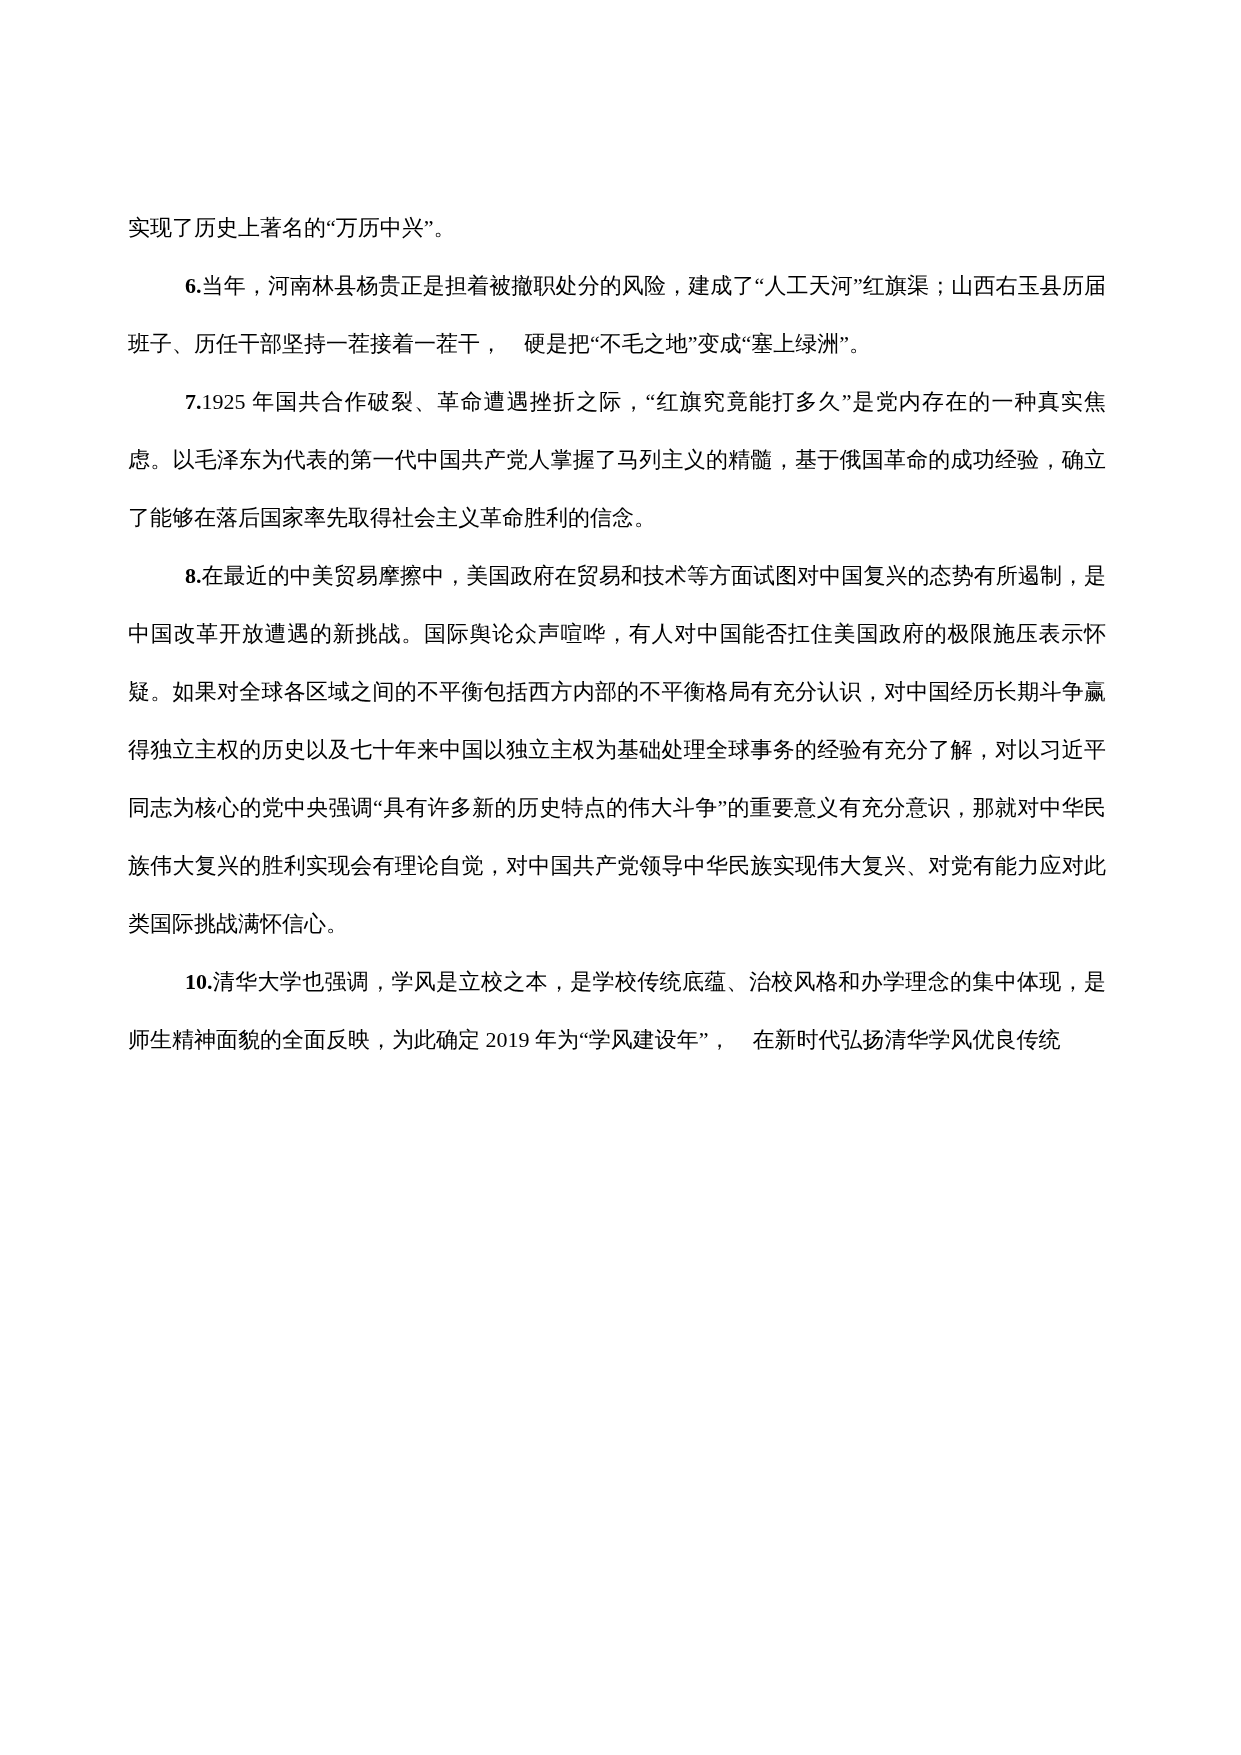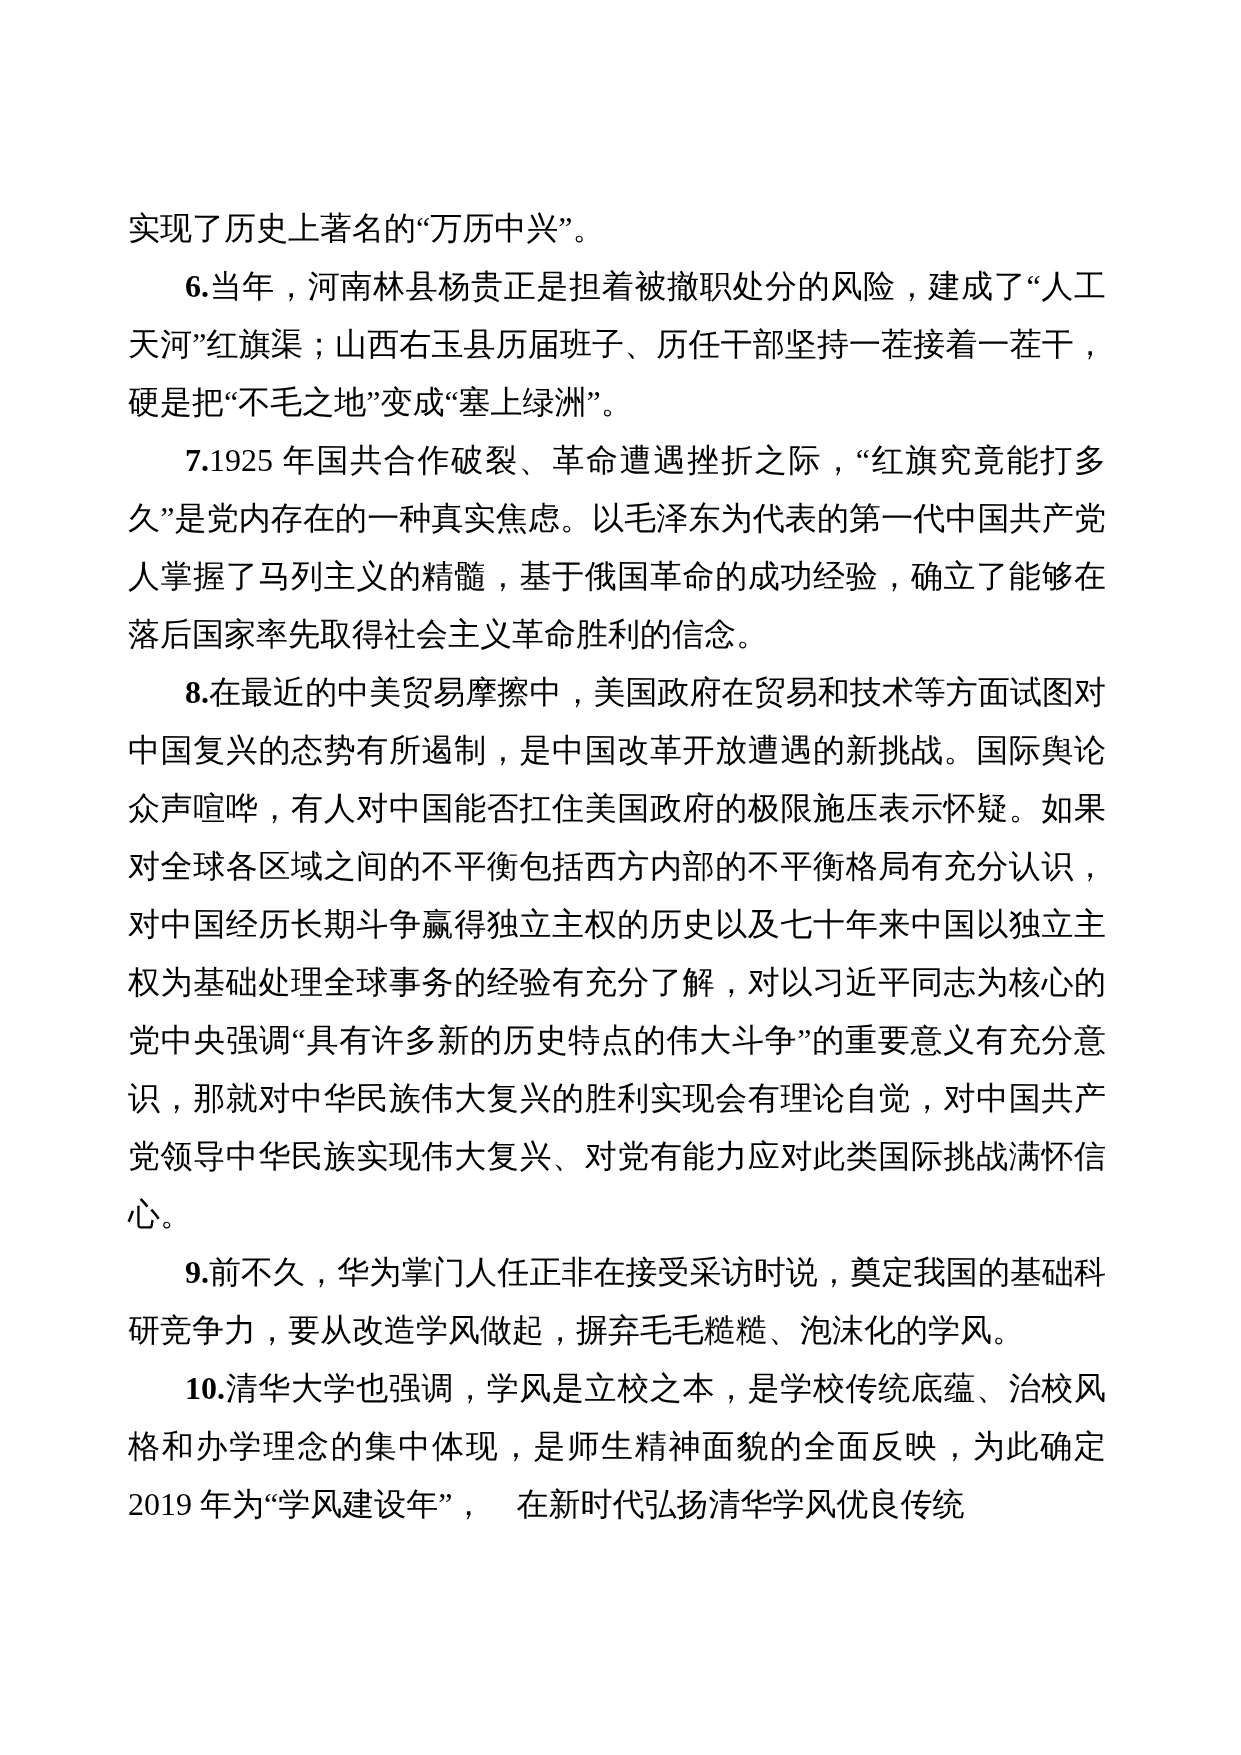--- a/index.html
+++ b/index.html
@@ -21,21 +21,21 @@
     height: 1755px;
     background: #ffffff;
     overflow: hidden;
   }
   .text-block {
     position: absolute;
     left: 128px;
     top: 199px;
     width: 978px;
     color: #000000;
-    font-size: 32px;
+    font-size: 22px;
     line-height: 58px;
     text-align: justify;
     text-justify: inter-character;
   }
   p.para {
     margin: 0;
     padding: 0;
     text-indent: 57px;
   }
   p.para.continuation {
@@ -52,18 +52,17 @@
   <div class="text-block">
 
     <p class="para continuation"><span>实现了历史上著名的“万历中兴”。</span></p>
 
     <p class="para"><span class="para-num">6.</span><span>当年，河南林县杨贵正是担着被撤职处分的风险，建成了“人工天河”红旗渠；山西右玉县历届班子、历任干部坚持一茬接着一茬干，　硬是把“不毛之地”变成“塞上绿洲”。</span></p>
 
     <p class="para"><span class="para-num">7.</span><span>1925 年国共合作破裂、革命遭遇挫折之际，“红旗究竟能打多久”是党内存在的一种真实焦虑。以毛泽东为代表的第一代中国共产党人掌握了马列主义的精髓，基于俄国革命的成功经验，确立了能够在落后国家率先取得社会主义革命胜利的信念。</span></p>
 
     <p class="para"><span class="para-num">8.</span><span>在最近的中美贸易摩擦中，美国政府在贸易和技术等方面试图对中国复兴的态势有所遏制，是中国改革开放遭遇的新挑战。国际舆论众声喧哗，有人对中国能否扛住美国政府的极限施压表示怀疑。如果对全球各区域之间的不平衡包括西方内部的不平衡格局有充分认识，对中国经历长期斗争赢得独立主权的历史以及七十年来中国以独立主权为基础处理全球事务的经验有充分了解，对以习近平同志为核心的党中央强调“具有许多新的历史特点的伟大斗争”的重要意义有充分意识，那就对中华民族伟大复兴的胜利实现会有理论自觉，对中国共产党领导中华民族实现伟大复兴、对党有能力应对此类国际挑战满怀信心。</span></p>
 
-    <p class="para"><span class="para-num">9.</span><span>前不久，华为掌门人任正非在接受采访时说，奠定我国的基础科研竞争力，要从改造学风做起，摒弃毛毛糙糙、泡沫化的学风。</span></p>
 
     <p class="para"><span class="para-num">10.</span><span>清华大学也强调，学风是立校之本，是学校传统底蕴、治校风格和办学理念的集中体现，是师生精神面貌的全面反映，为此确定 2019 年为“学风建设年”，　在新时代弘扬清华学风优良传统</span></p>
 
   </div>
 </div>
 
 </body></html>

